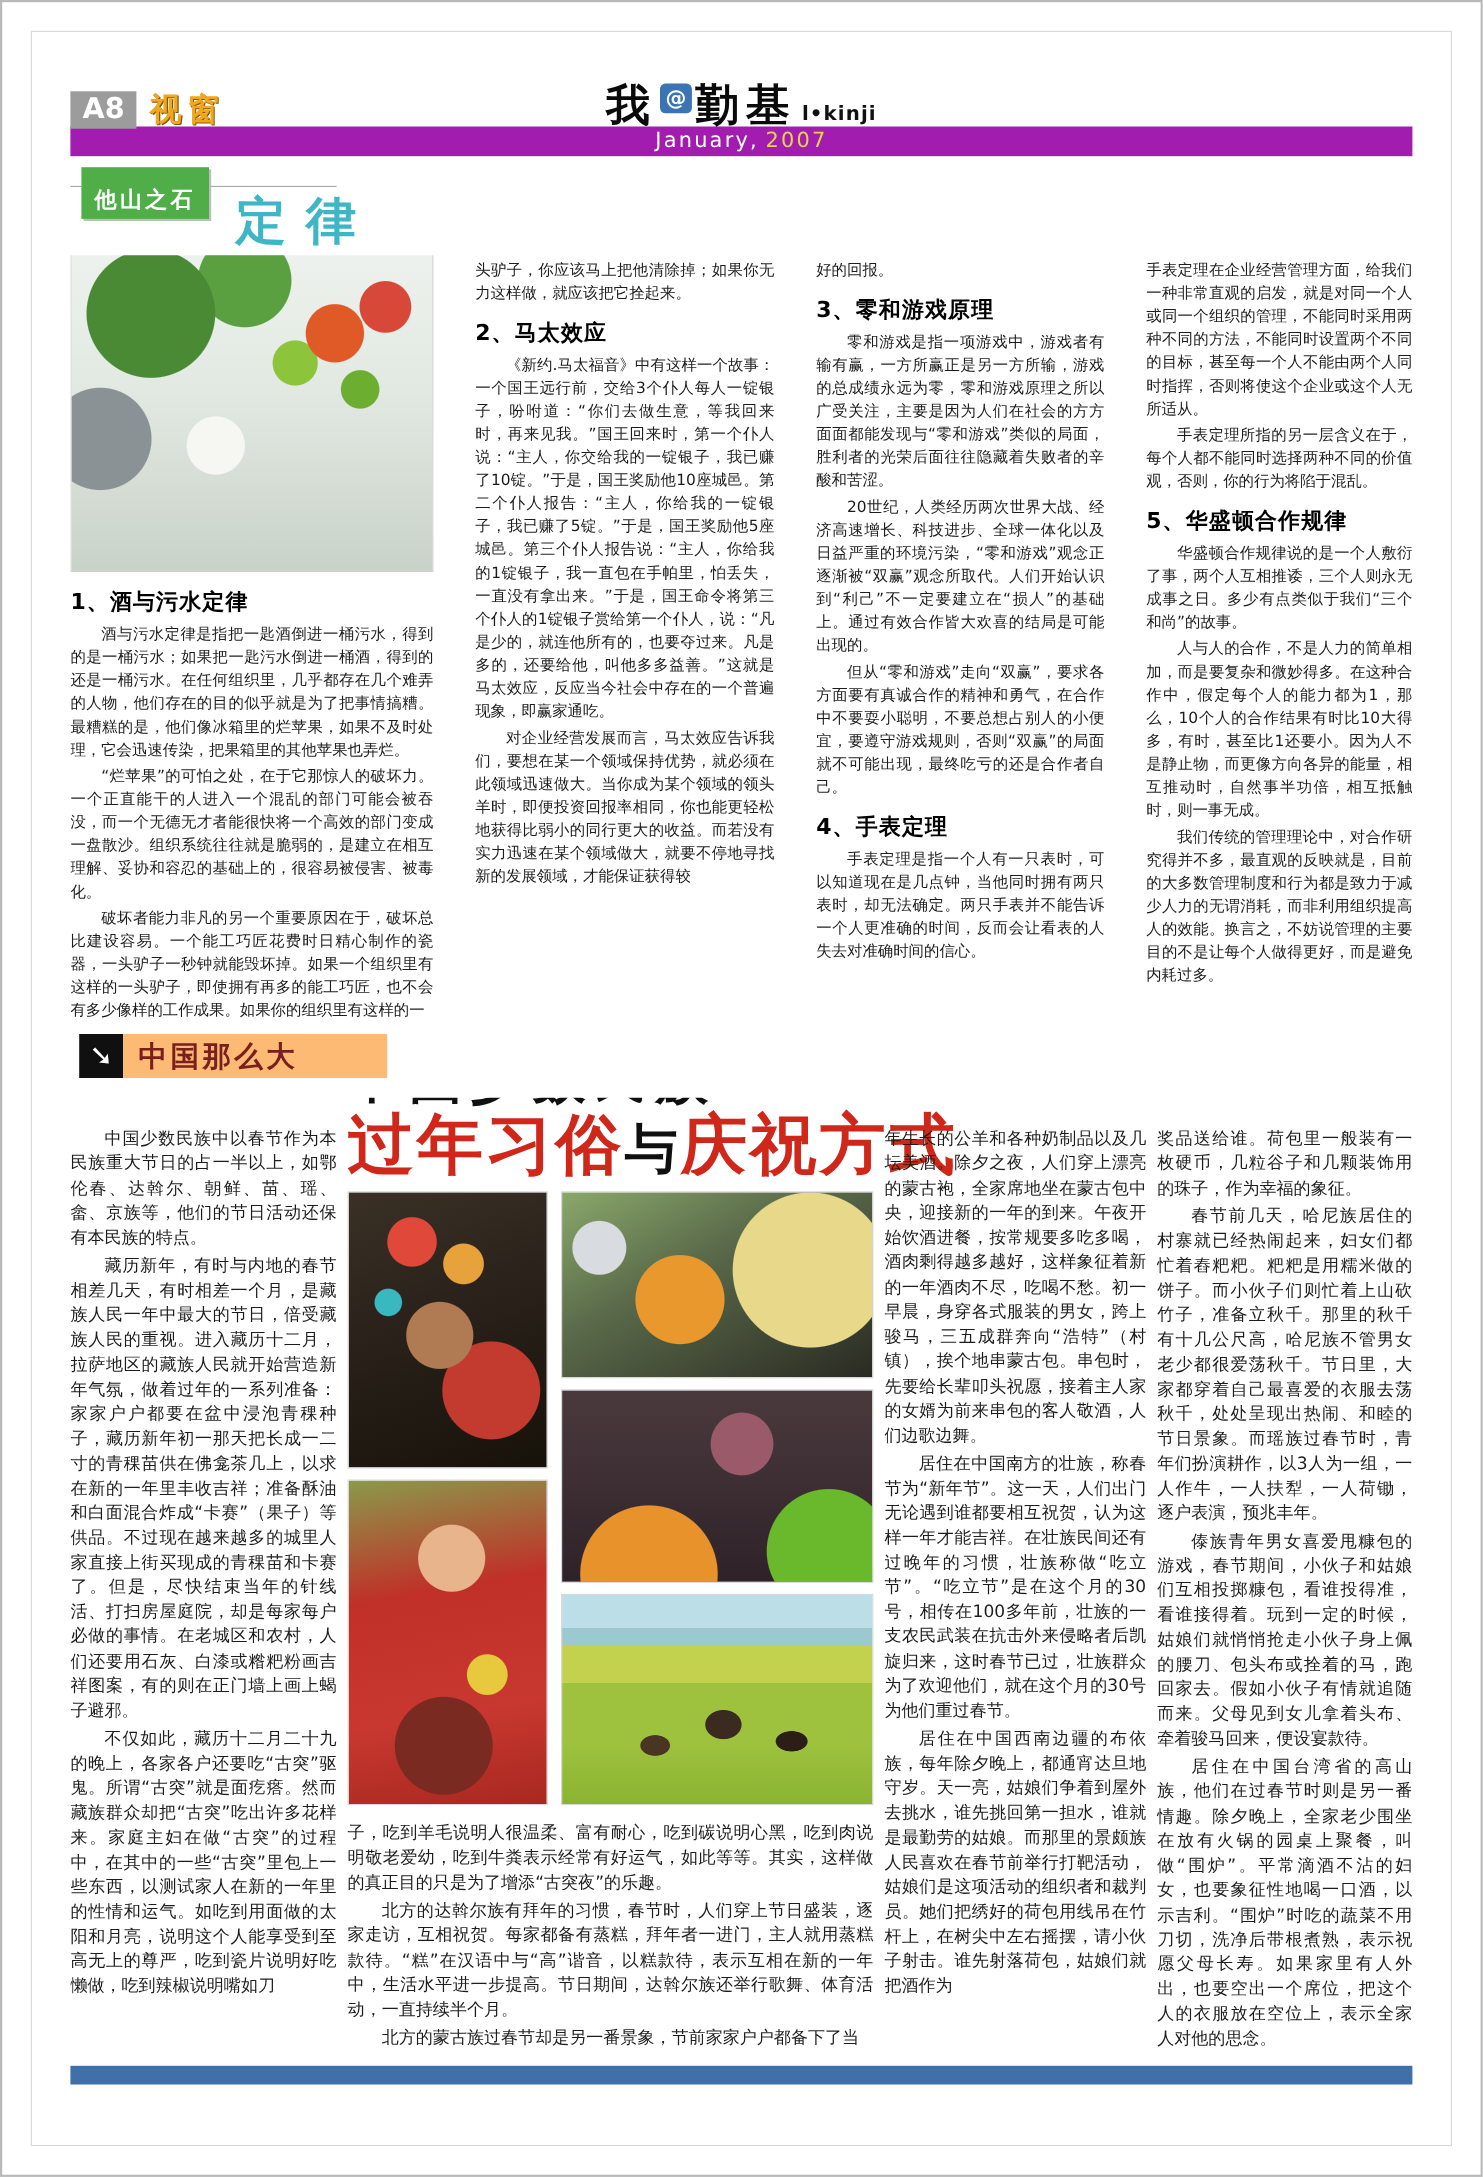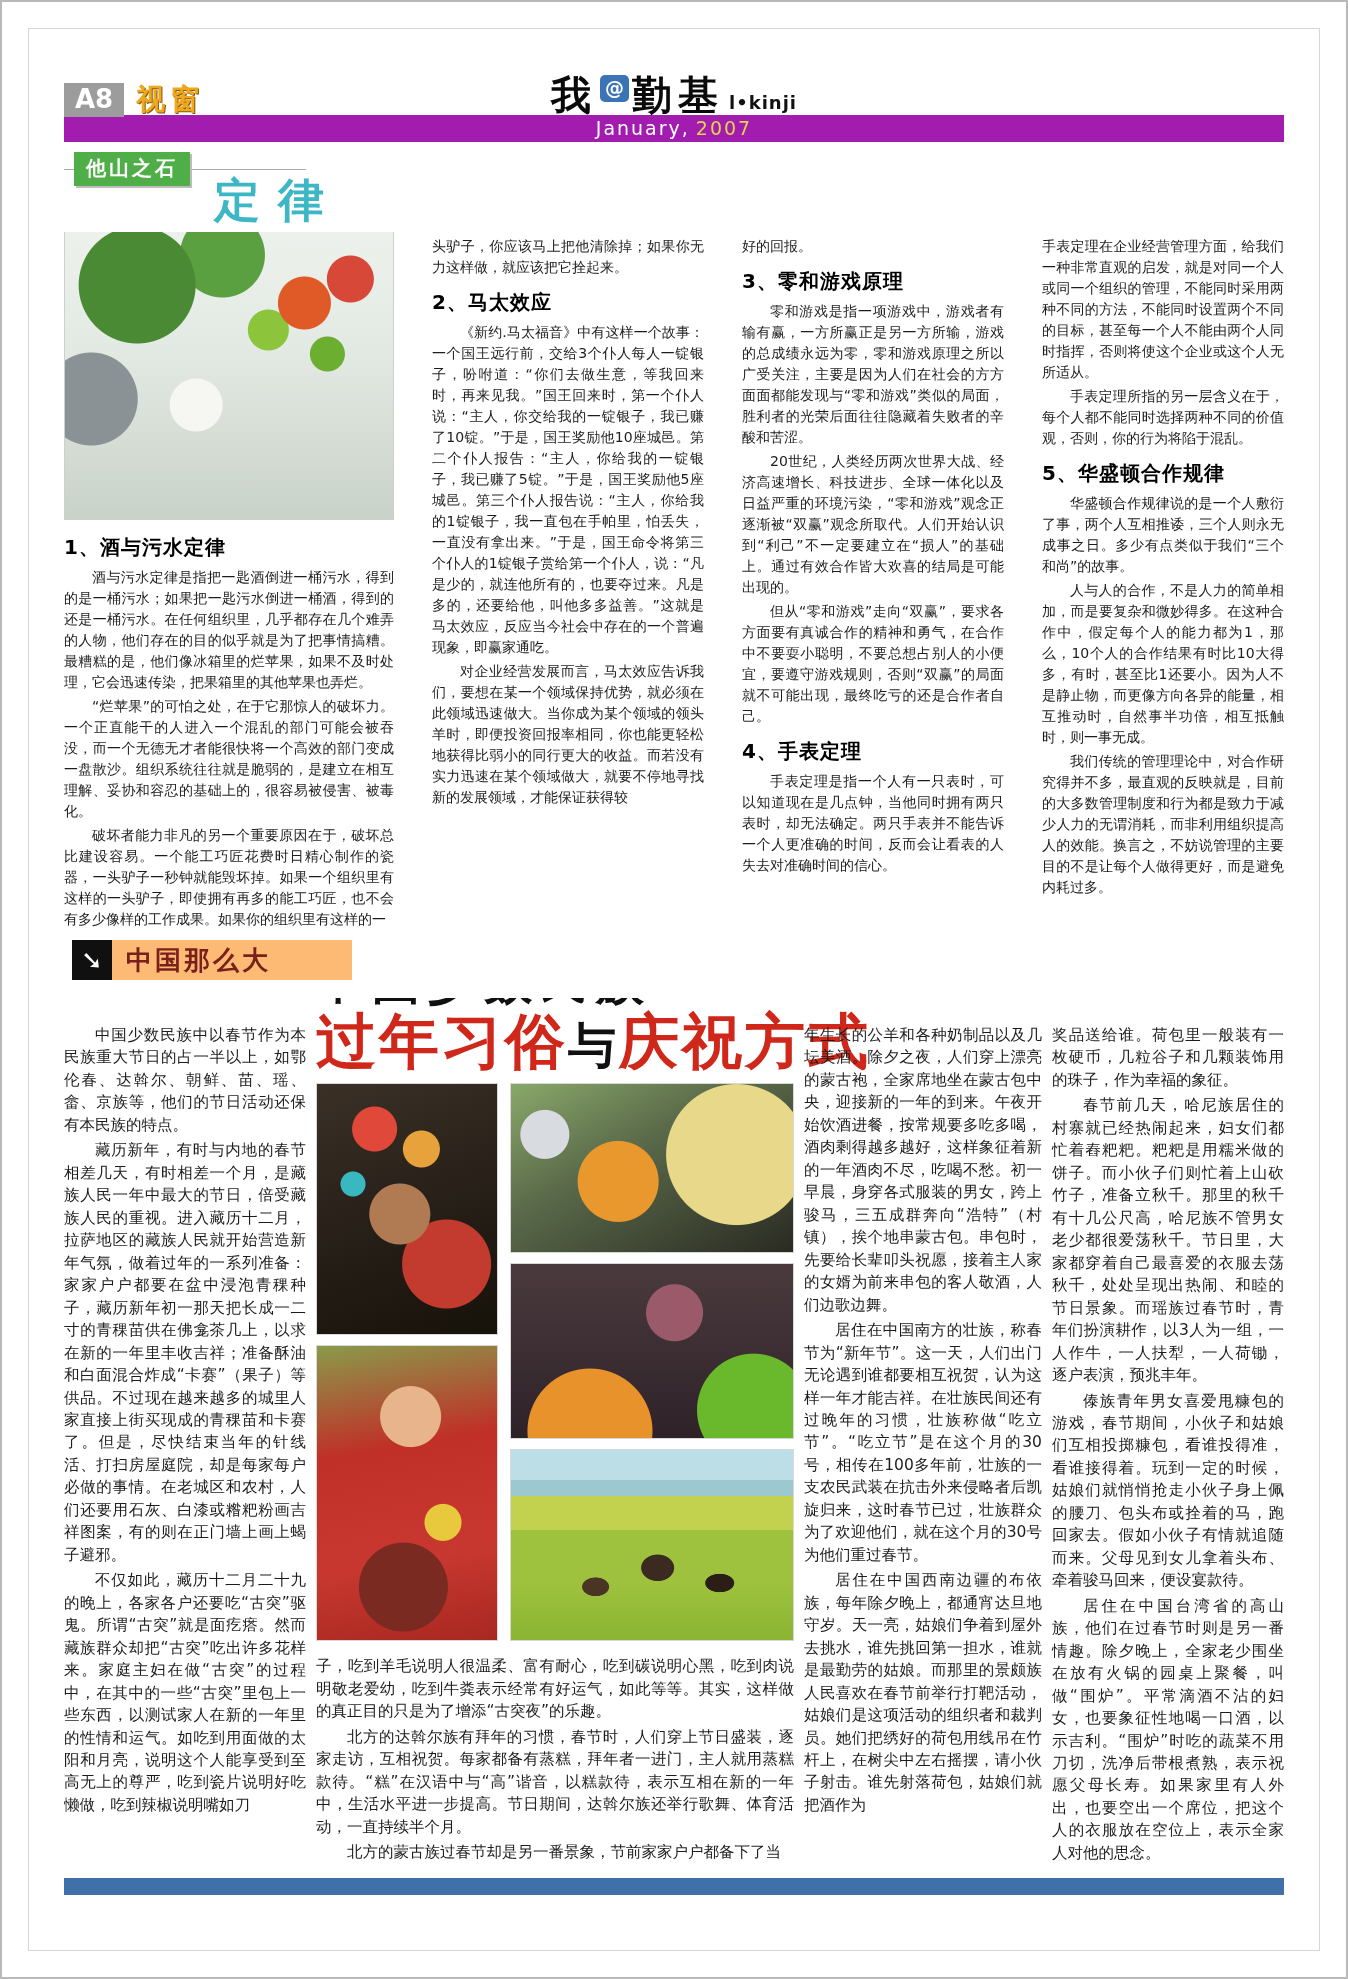--- a/index.html
+++ b/index.html
@@ -18,21 +18,21 @@
         border-radius:5px;padding:2px 5px 3px;vertical-align:14px;margin:0 3px;}
   .m-sub{font-weight:bold;font-size:18px;color:#111;letter-spacing:1px;}
   .date-bar{position:absolute;top:113px;left:62px;right:62px;height:27px;background:#a21caf;
             color:#fff;text-align:center;line-height:27px;font-size:19px;letter-spacing:2px;}
   .date-bar .year{color:#e5d44b;margin-left:6px;}
 
   
   .top-article{position:absolute;top:150px;left:62px;right:62px;height:788px;}
   .tag-line{position:absolute;top:17px;left:0;width:242px;border-top:1px solid #a8a8a8;}
   .tag-green{position:absolute;top:0;left:10px;background:#4fae47;color:#fff;font-weight:bold;
-             font-size:20px;padding:3px 12px 4px;letter-spacing:3px;box-shadow:2px 2px 0 #bdbdbd;z-index:2;}
+             font-size:20px;padding:16px 12px 4px;letter-spacing:3px;box-shadow:2px 2px 0 #bdbdbd;z-index:2;}
   .law-title{position:absolute;top:18px;left:150px;margin:0;color:#3db6c6;font-size:46px;
              font-weight:bold;letter-spacing:18px;z-index:1;}
   .top-cols{position:absolute;top:80px;left:0;right:0;bottom:0;display:flex;
             justify-content:space-between;overflow:hidden;}
   .top-cols .col{font-size:14px;line-height:1.5;}
   .c1{width:330px;} .c2{width:272px;} .c3{width:262px;} .c4{width:242px;}
   .c2,.c3,.c4{padding-top:4px;}
 
   .col-para{margin:0 0 3px;text-indent:2em;text-align:justify;word-break:break-all;}
   .col-para.cont{text-indent:0;}

